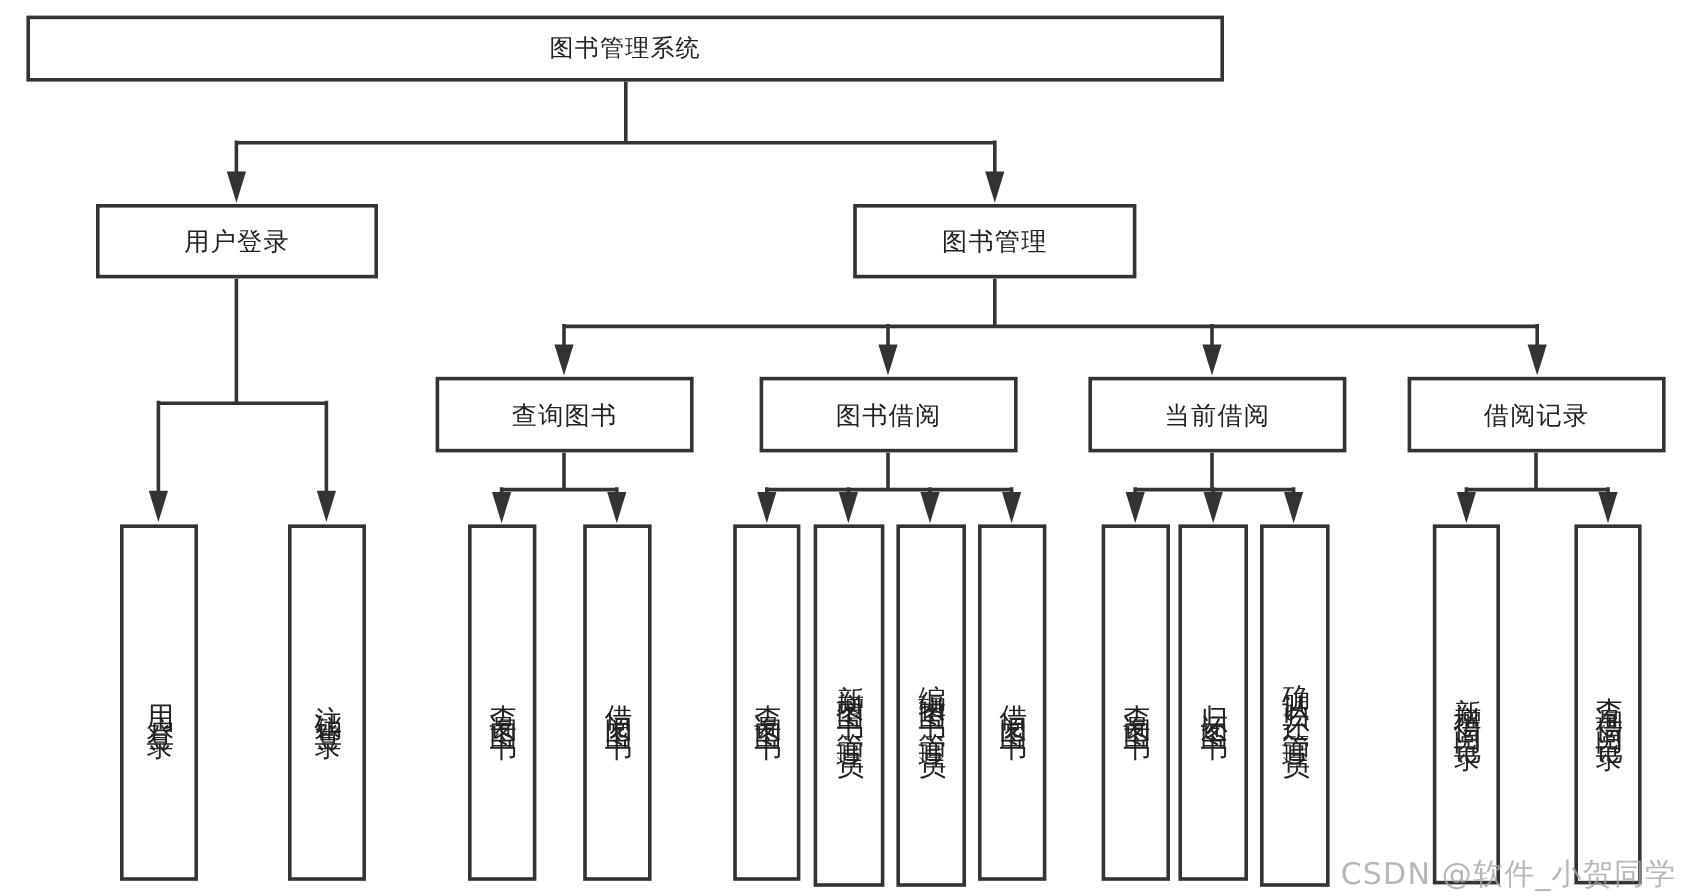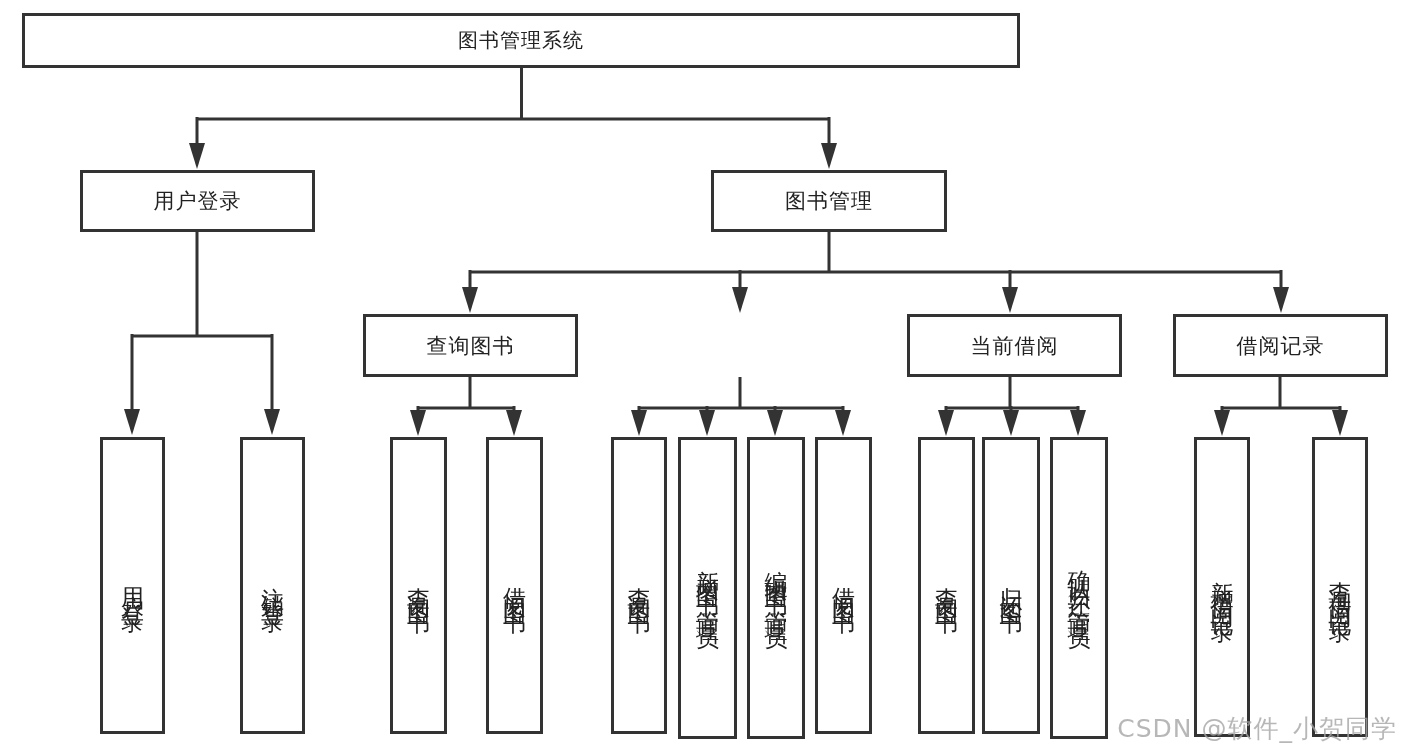--- a/index.html
+++ b/index.html
@@ -111,20 +111,23 @@
   <div class="box" style="left:80px;top:170px;width:235px;height:62px">
     <span class="hlbl">用户登录</span>
   </div>
   <div class="box" style="left:711px;top:170px;width:236px;height:62px">
     <span class="hlbl">图书管理</span>
   </div>
 
   <div class="box" style="left:363px;top:314px;width:215px;height:63px">
     <span class="hlbl">查询图书</span>
   </div>
+  <div class="box" style="left:633px;top:314px;width:215px;height:63px">
+    <span class="hlbl">图书借阅</span>
+  </div>
   <div class="box" style="left:907px;top:314px;width:215px;height:63px">
     <span class="hlbl">当前借阅</span>
   </div>
   <div class="box" style="left:1173px;top:314px;width:215px;height:63px">
     <span class="hlbl">借阅记录</span>
   </div>
 
   <div class="box" style="left:100px;top:437px;width:65px;height:297px">
     <span class="vlbl">用户登录</span>
   </div>

